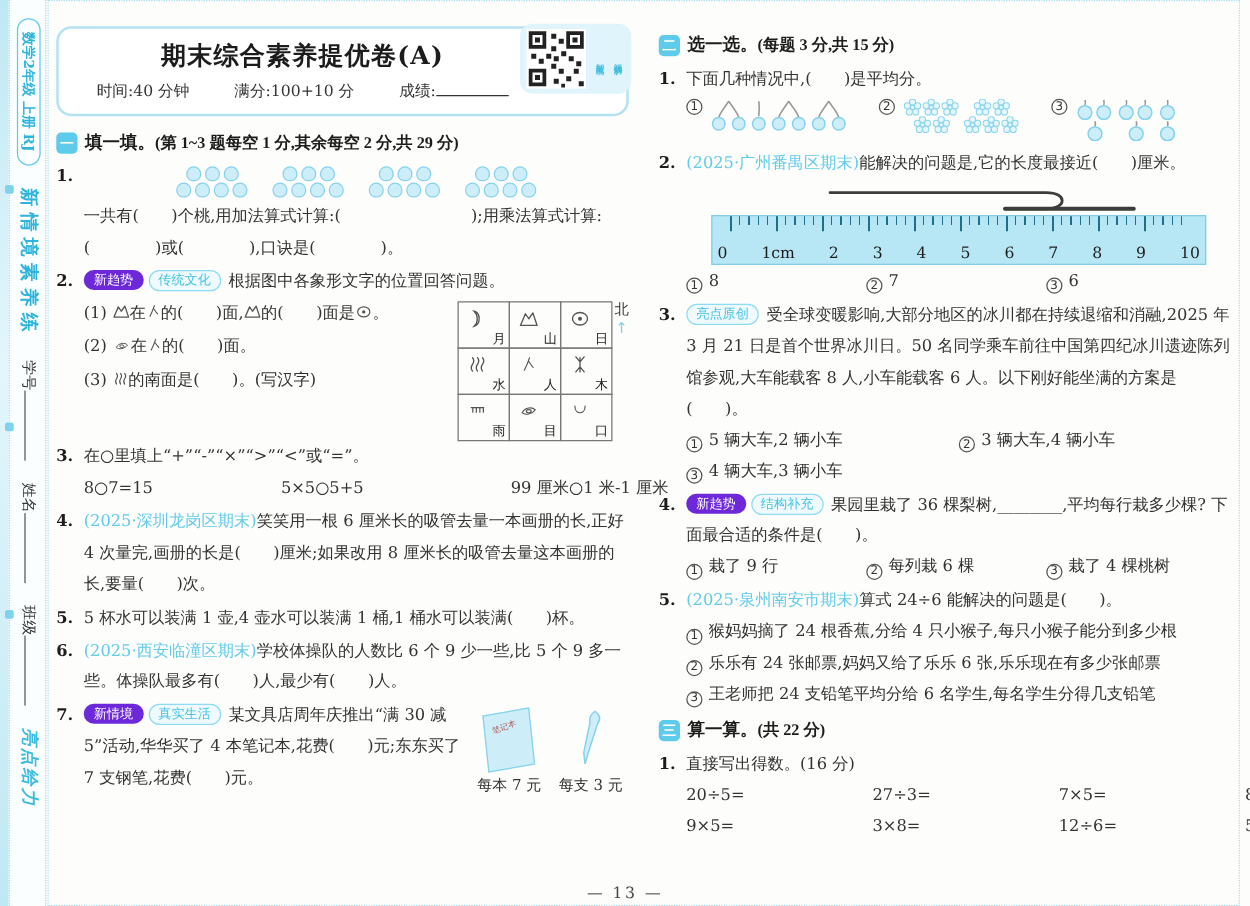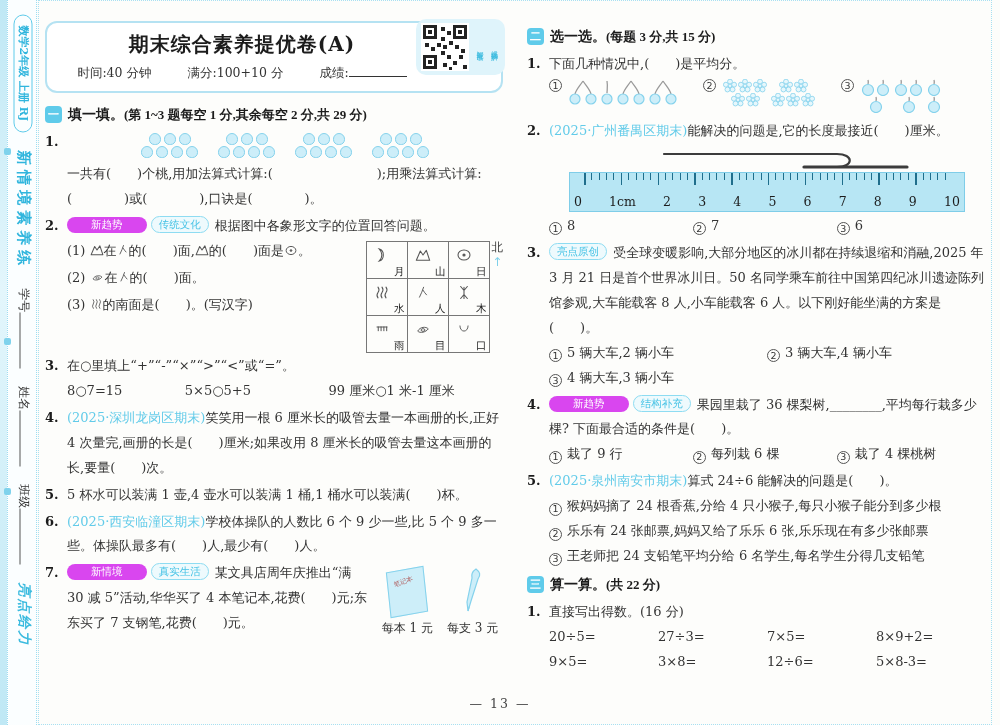--- a/index.html
+++ b/index.html
@@ -45,23 +45,23 @@
   .sec-icon { width:17px; height:17px; background:#5fcbea; border-radius:4px; color:#fff;
     font-size:11px; display:inline-flex; align-items:center; justify-content:center; flex:none; font-weight:bold; }
   .sec-title { font-weight:bold; font-size:14px; color:#1c1c1c; }
   .sec-note { font-weight:600; font-size:13px; color:#1c1c1c;font-family:Liberation Serif, serif; }
 
   
   .q { display:flex; margin-bottom:2px; }
   .qnum { width:22px; flex:none; font-weight:bold; color:#1c1c1c; }
   .qbody { flex:1; min-width:0; }
   .source { color:#62cbe9; }
-  .badge-solid { display:inline-block; background:#d946ef; color:#fff; border-radius:9px;
-    font-size:10.5px; line-height:16px; padding:0 24px; vertical-align:2px;
-    font-family:Liberation Mono, monospace; }
+  .badge-solid { display:inline-block; background:#6d28d9; color:#fff; border-radius:9px;
+    font-size:10.5px; line-height:16px; padding:0 8px; vertical-align:2px;
+    font-family:Liberation Sans, sans-serif; }
   .badge-outline { display:inline-block; background:#eefafd; color:#45c2e5; border:1px solid #8edcf2;
     border-radius:9px; font-size:10.5px; line-height:15px; padding:0 7px; vertical-align:2px; margin-right:2px;
     font-family:"DejaVu Sans","Liberation Sans",sans-serif; }
 
   
   .peach-row { display:flex; gap:20px; justify-content:center; margin:3px 0 4px 0; }
   .pgroup { display:flex; flex-direction:column; align-items:center; gap:1px; }
   .prow { display:flex; gap:3px; }
   .peach { width:12px; height:12px; border-radius:50% 50% 45% 45%; background:#cdeef9; border:1px solid #85d2ec; }
 
@@ -72,21 +72,21 @@
   .pgrid { display:grid; grid-template-columns:repeat(3,41px); grid-auto-rows:37px; }
   .gcell { border:1px solid #777; margin:0 -1px -1px 0; position:relative;
     display:flex; align-items:center; justify-content:center; }
   .gcell .glabel { position:absolute; right:2px; bottom:0; font-size:10.5px; line-height:1.2; color:#222; }
   .gcell svg { margin-right:10px; }
   .north { display:flex; flex-direction:column; align-items:center; font-size:11.5px; line-height:1.2; }
   .narrow { color:#7fd0ea; font-family:"DejaVu Sans",sans-serif; font-size:12px; }
   .picto-inline { display:inline-block; vertical-align:-2px; }
 
   
-  .exprrow { display:flex; }
+  .exprrow { display:flex;gap:40px; }
   .exprrow span { flex:none; }
   .ex1 { width:27%; } .ex2 { width:33%; } .ex3 { width:40%; }
   .cx { width:25%; }
 
   
   .cnum { display:inline-flex; width:13px; height:13px; border:1px solid #555; border-radius:50%;
     align-items:center; justify-content:center; font-size:9.5px; color:#333; flex:none;
     margin-right:5px; vertical-align:1px; font-family:"DejaVu Sans",sans-serif; line-height:1; }
   .optrow { display:flex; flex-wrap:wrap; }
   .opt { display:flex; align-items:baseline; }
@@ -118,21 +118,21 @@
   .q7-flex { display:flex; gap:8px; }
   .q7-text { flex:1; min-width:0; }
   .items-illus { flex:none; width:126px; display:flex; gap:14px; align-items:flex-end;
     justify-content:center; padding-top:6px; }
   .nbwrap,.penwrap { display:flex; flex-direction:column; align-items:center; gap:2px; }
   .notebook { width:38px; height:46px; background:#cdeef9; border:1px solid #85d2ec;
     transform:rotate(-6deg) skewY(-4deg); display:flex; justify-content:center; padding-top:5px; }
   .nblabel { font-size:6.5px; color:#b05858; transform:rotate(-10deg); letter-spacing:0; }
   .caption { font-size:12px; white-space:nowrap; }
 
-  .footer { position:absolute; bottom:14px; left:0; width:100%; text-align:center;
+  .footer { position:absolute; bottom:4px; left:0; width:100%; text-align:center;
     font-size:12.5px; color:#444; letter-spacing:2px; }
 </style>
 </head>
 <body>
 
 <div class="page">
   <div class="edge-strip"></div>
 
   <aside class="sidebar">
     <span class="divider-marker" style="top:148px"></span>
@@ -404,21 +404,21 @@
           <div class="q7-text">
             <span class="badge-solid">新情境</span>
             <span class="badge-outline">真实生活</span>
             <span>某文具店周年庆推出“满 30 减 5”活动,华华买了 4 本笔记本,花费(　　)元;东东买了 7 支钢笔,花费(　　)元。</span>
           </div>
           <div class="items-illus">
             <div class="nbwrap">
               <div class="notebook">
                   <span class="nblabel">笔记本</span>
                 </div>
-              <div class="caption">每本 1 元</div>
+              <div class="caption">每本 7 元</div>
             </div>
             <div class="penwrap">
               <svg width="20" height="48" viewBox="0 0 20 48">
                   <path d="M13 2 C17 5 18 8 15 12 L8 34 L5 44 L4 35 L9 11 C8 7 10 4 13 2 Z" fill="#cdeef9" stroke="#85d2ec" stroke-width="1.2"></path>
                   <path d="M5 44 L6.5 39" stroke="#85d2ec" stroke-width="1"></path>
                 </svg>
               <div class="caption">每支 3 元</div>
             </div>
           </div>
         </div>

